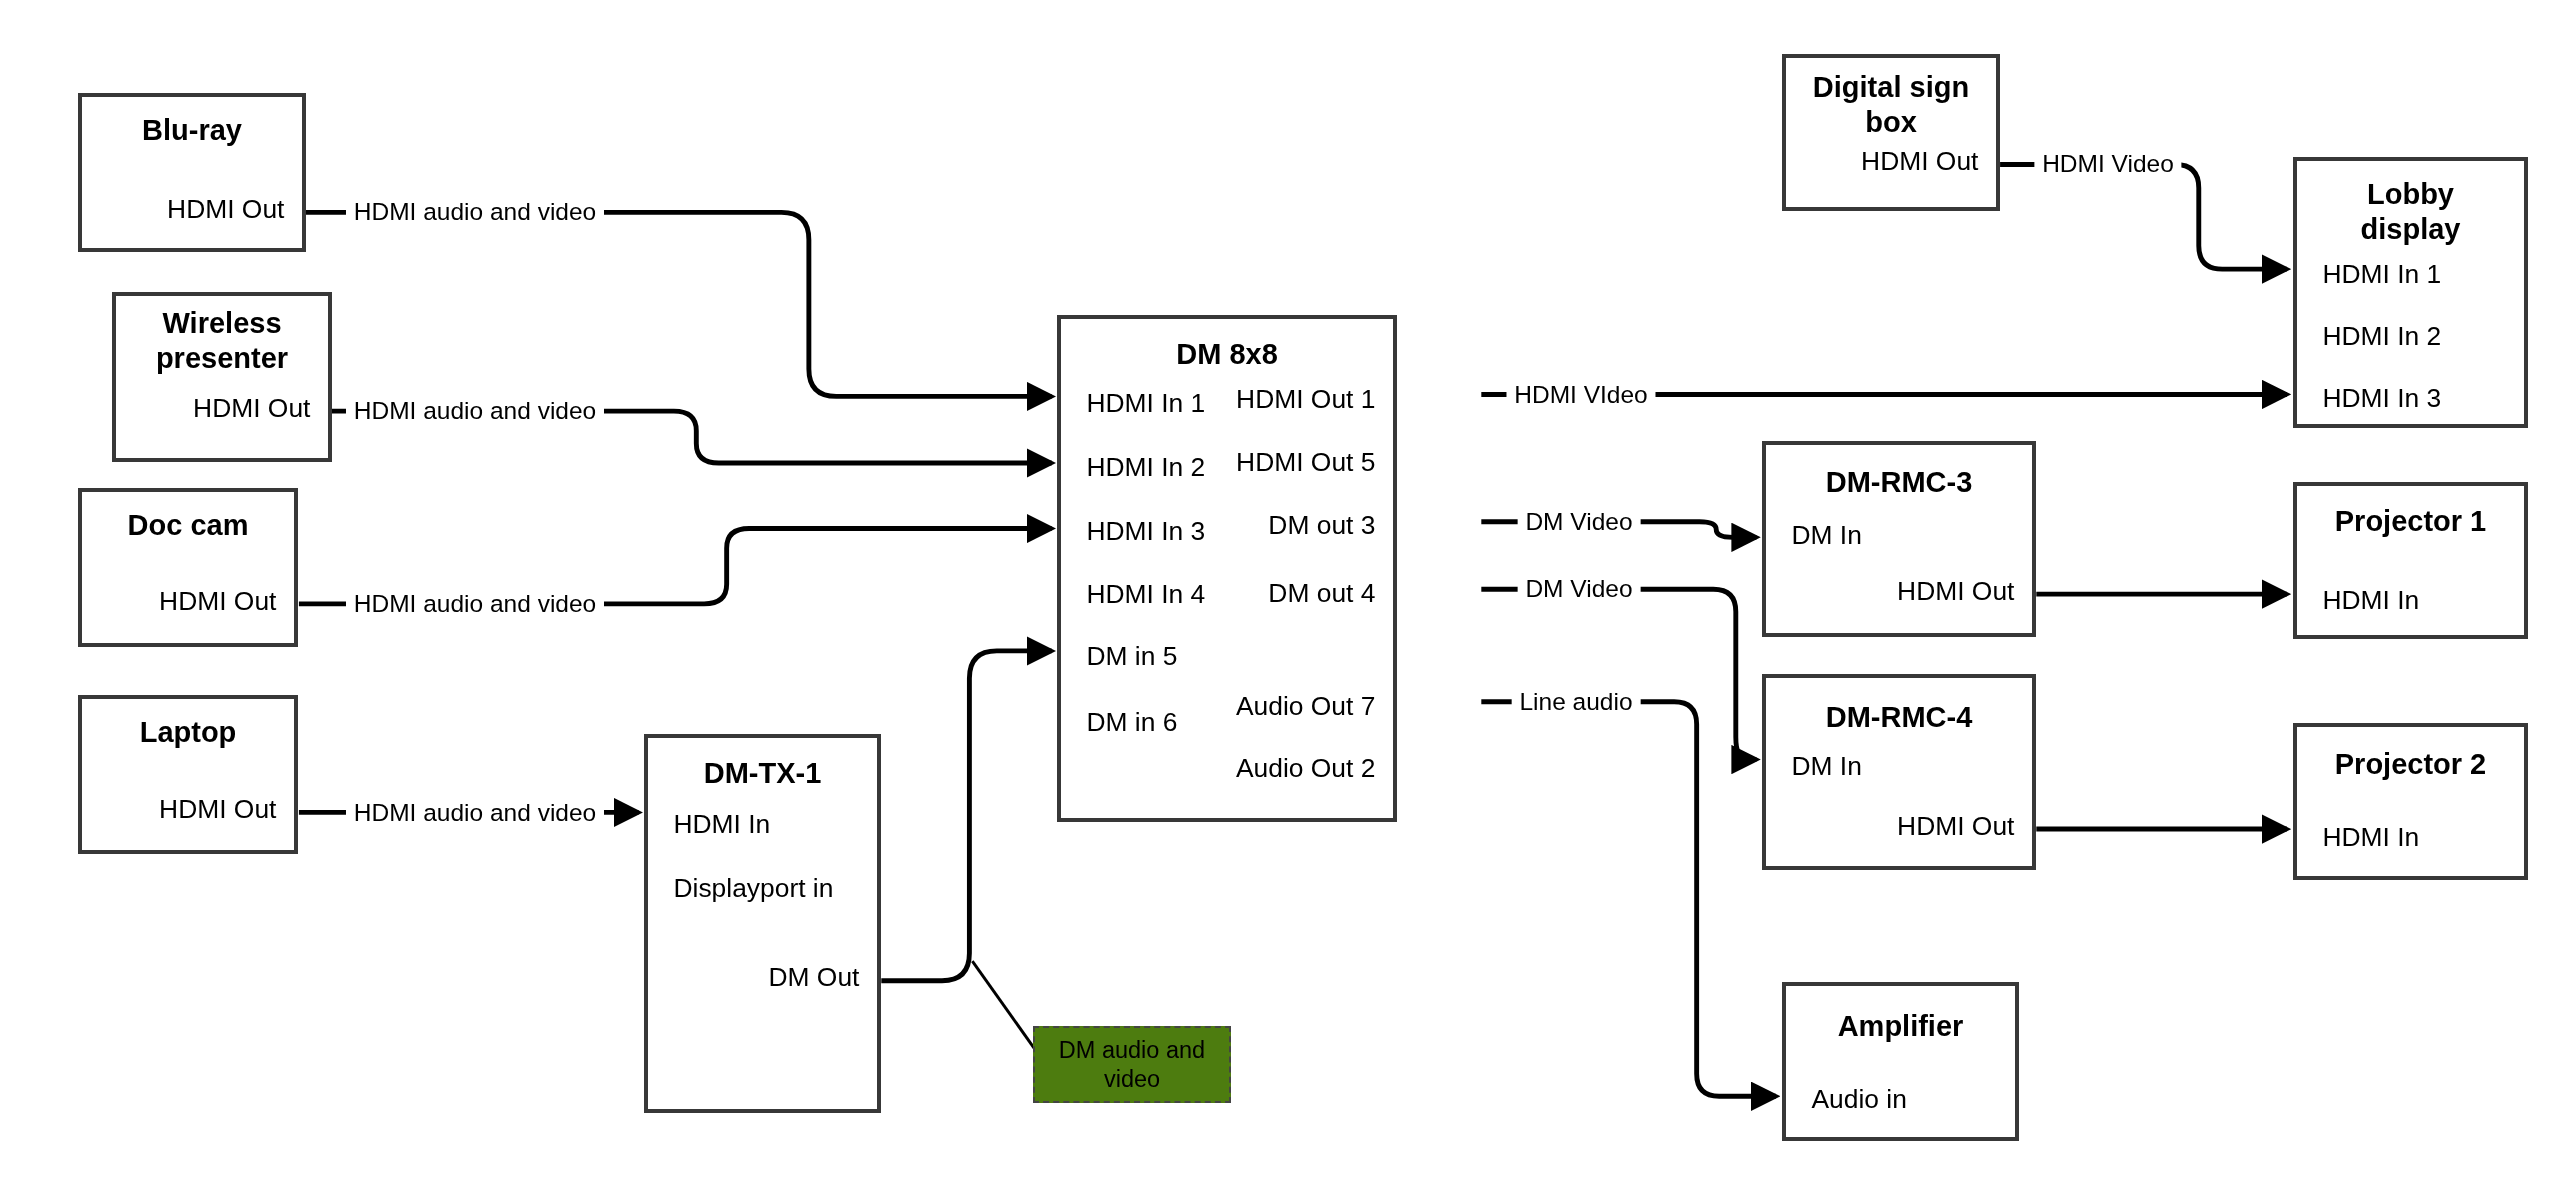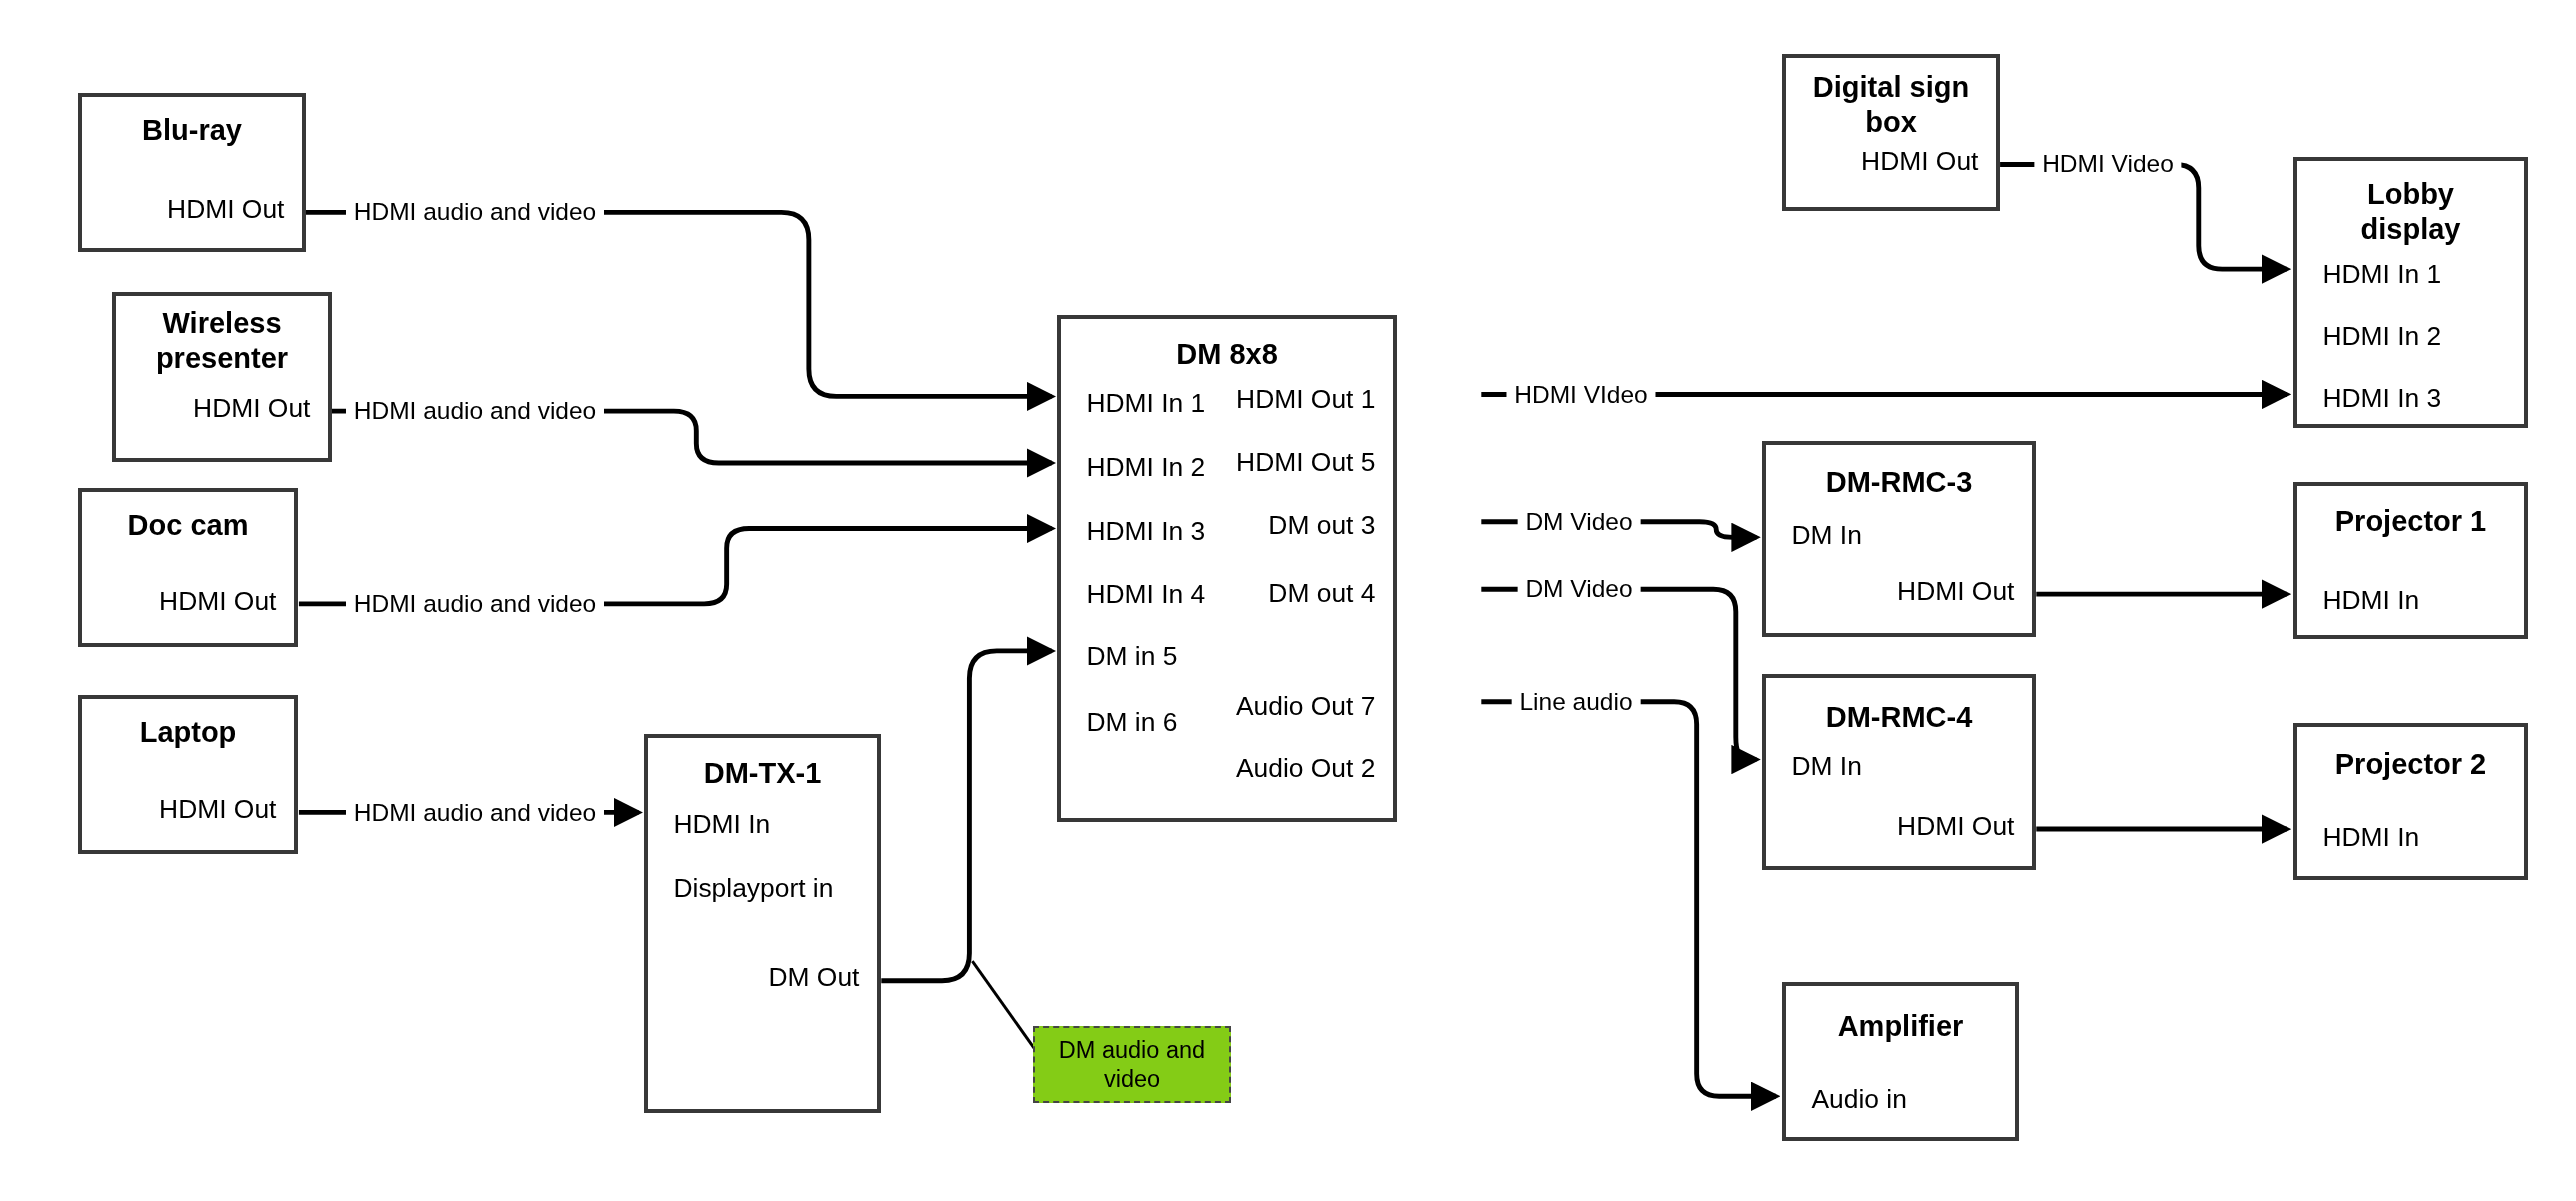--- a/index.html
+++ b/index.html
@@ -22,21 +22,21 @@
     position:absolute;font-size:26.4px;line-height:26.4px;white-space:nowrap;
   }
   .port.pl{left:25.5px;}
   .port.pr{right:17.6px;text-align:right;}
   .wire-label{
     position:absolute;transform:translate(-50%,-50%);
     background:#fff;padding:2px 7.8px;font-size:24.5px;line-height:26.4px;
     white-space:nowrap;z-index:3;text-align:center;
   }
   .note{
-    position:absolute;border:2px dashed #444;background:#84cc16;
+    position:absolute;border:2px dashed #444;background:#4d7c0f;
     box-sizing:border-box;text-align:center;font-size:23.5px;line-height:29px;
     padding-top:7.8px;z-index:3;
   }
 </style>
 </head>
 <body>
 
 <div class="stage">
 
   <svg class="wires" width="2576" height="1201" viewBox="0 0 2631 1227">

